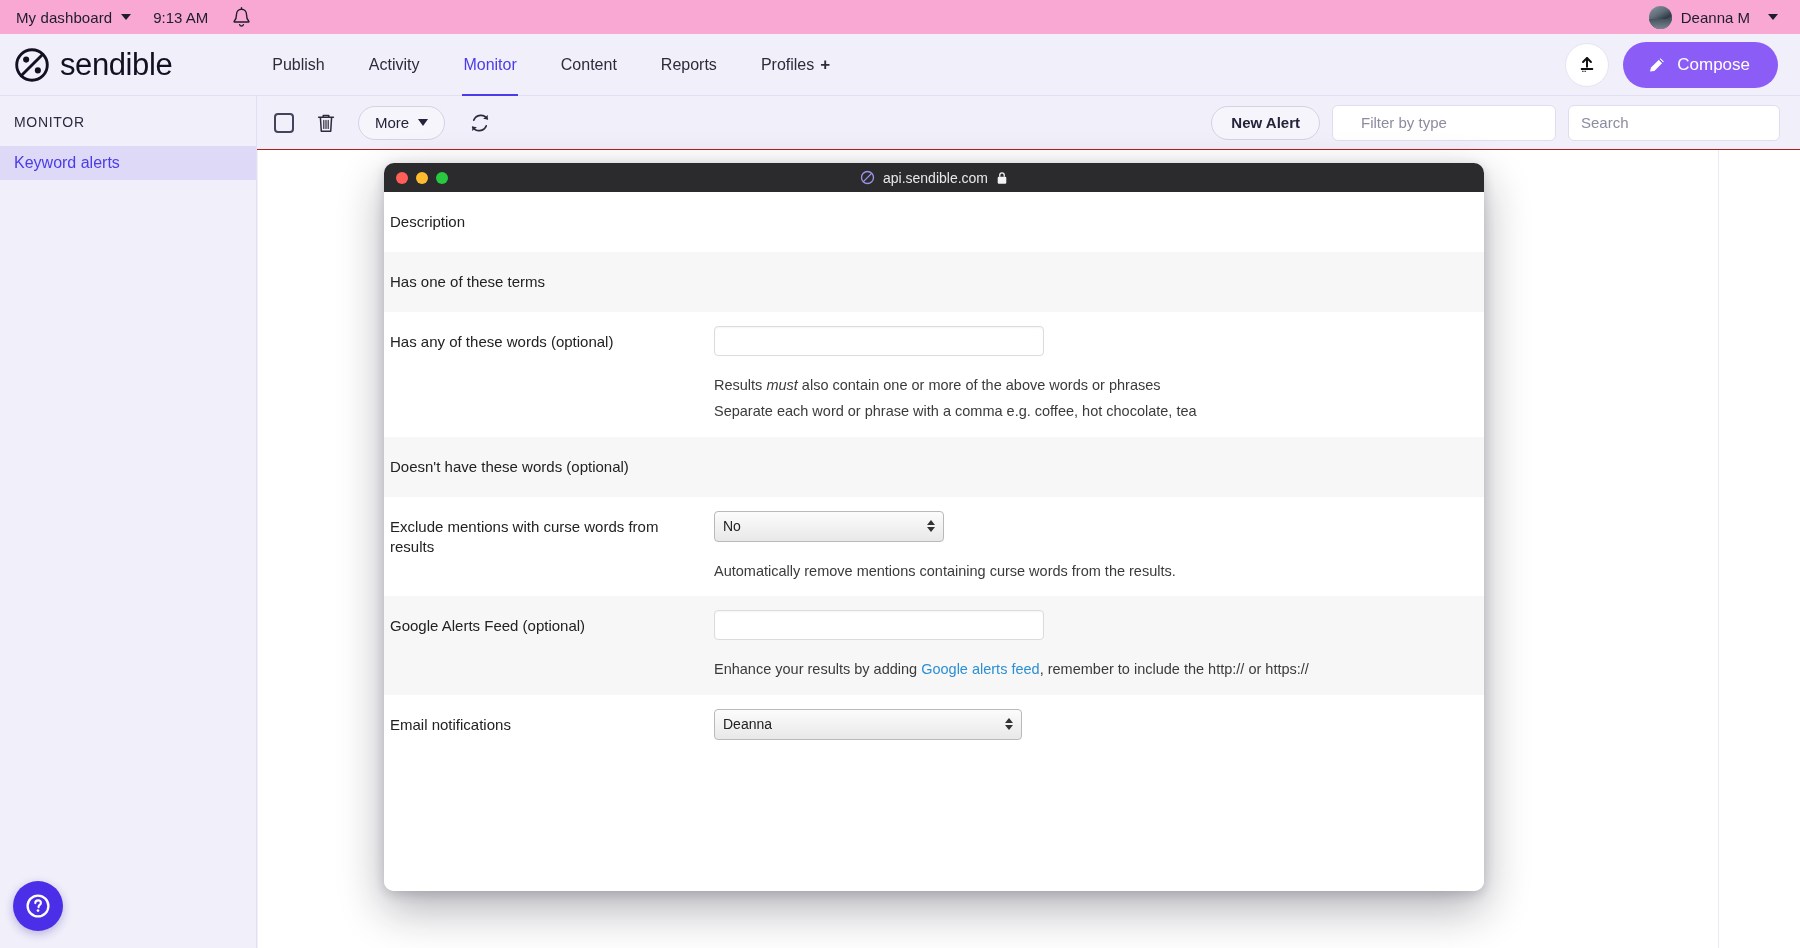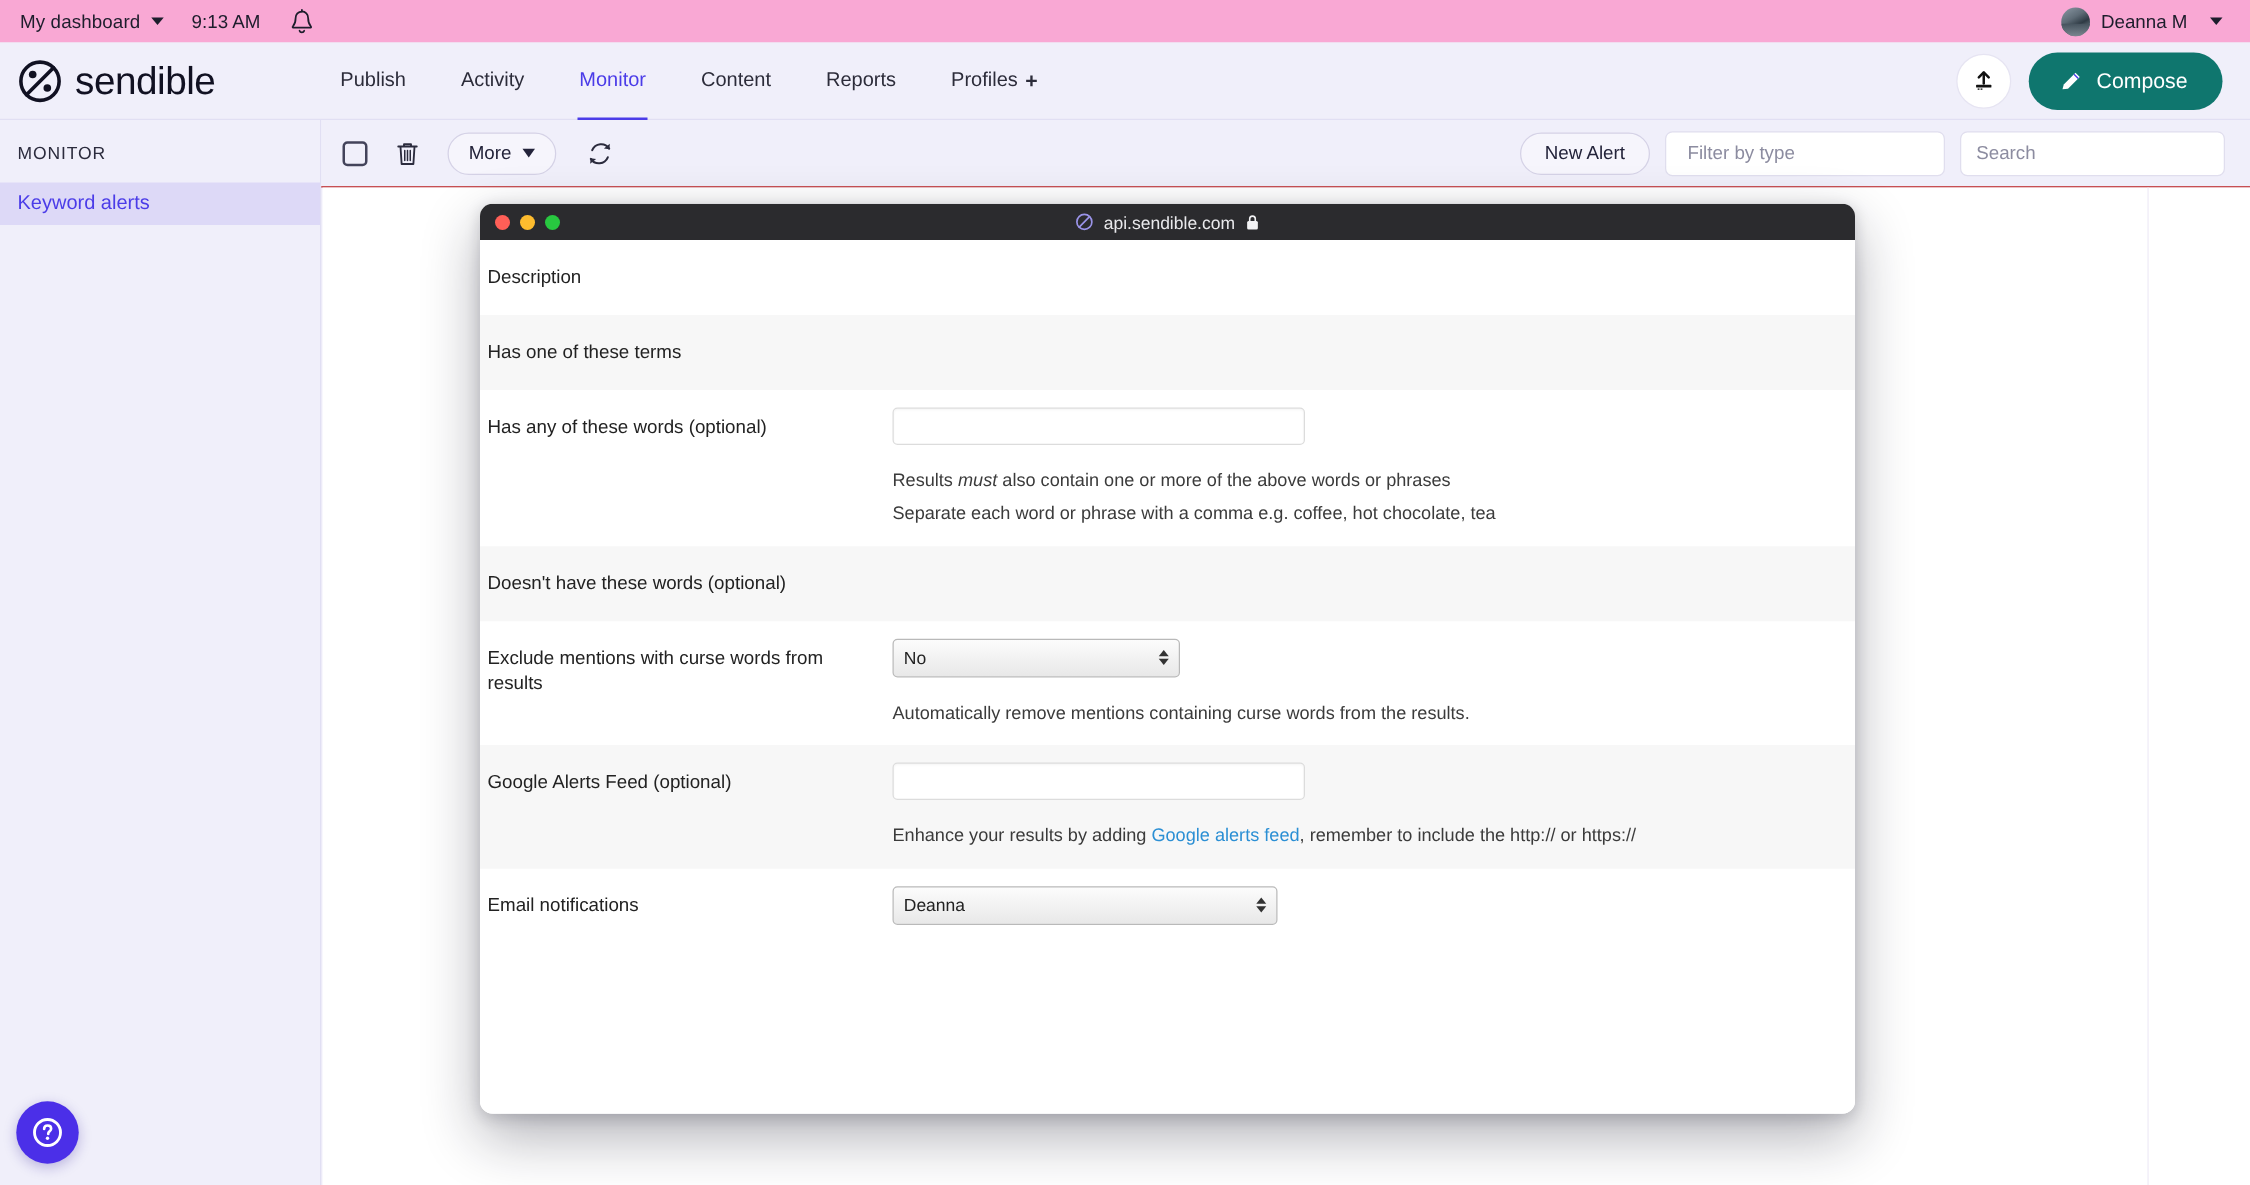--- a/index.html
+++ b/index.html
@@ -67,21 +67,21 @@
     height: 2px; background: #4b3ce8;
   }
   .nav-plus { font-weight: bold; margin-left: 6px; font-size: 17px; }
   .nav-right { margin-left: auto; display: flex; align-items: center; gap: 14px; padding-right: 22px; }
   .upload-btn {
     width: 44px; height: 44px; border-radius: 50%;
     background: #ffffff; border: 1px solid #e6e4f2;
     display: flex; align-items: center; justify-content: center; cursor: pointer;
   }
   .compose-btn {
-    height: 46px; border-radius: 23px; background: #0f766e; color: #fff;
+    height: 46px; border-radius: 23px; background: #8b5cf6; color: #fff;
     display: flex; align-items: center; gap: 10px; padding: 0 28px 0 24px;
     font-size: 17px; cursor: pointer; border: none;
     font-family: "Liberation Sans", sans-serif;
   }
 
   
   .subbar {
     position: absolute; top: 96px; left: 257px; width: 1543px; height: 54px;
     background: #f0effa; display: flex; align-items: center;
     border-bottom: 1px solid #b91c1c;
@@ -101,29 +101,29 @@
   }
   .more-caret {
     width: 0; height: 0;
     border-left: 5px solid transparent; border-right: 5px solid transparent;
     border-top: 7px solid #23233a;
   }
   .refresh-btn { margin-left: 24px; cursor: pointer; display: flex; }
   .sb-right { margin-left: auto; display: flex; align-items: center; gap: 12px; padding-right: 20px; }
   .new-alert-btn {
     height: 34px; border: 1px solid #d5d2e6; border-radius: 18px; background: #f6f5fc;
-    padding: 12px 19px; font-size: 15px; font-weight: normal; color: #23233a; cursor: pointer;
+    padding: 12px 19px; font-size: 15px; font-weight: bold; color: #23233a; cursor: pointer;
     display:flex; align-items:center;
     font-family: "Liberation Sans", sans-serif;
   }
   .filter-input, .search-wrap {
     height: 36px; border: 1px solid #e0deee; border-radius: 6px; background: #fff;
   }
   .filter-input {
-    width: 224px; padding: 0 17px; font-size: 15px; color: #000000;
+    width: 224px; padding: 0 28px; font-size: 15px; color: #000000;
     font-family: "Liberation Sans", sans-serif;
   }
   .filter-input::placeholder { color: #8c8ca0; }
   .search-wrap { width: 212px; display: flex; align-items: center; padding: 0 10px 0 12px; }
   .search-wrap input {
     flex: 1; border: none; outline: none; font-size: 15px; color: #2a2a3a;
     font-family: "Liberation Sans", sans-serif; background: transparent;
   }
   .search-wrap input::placeholder { color: #8c8ca0; }
 

